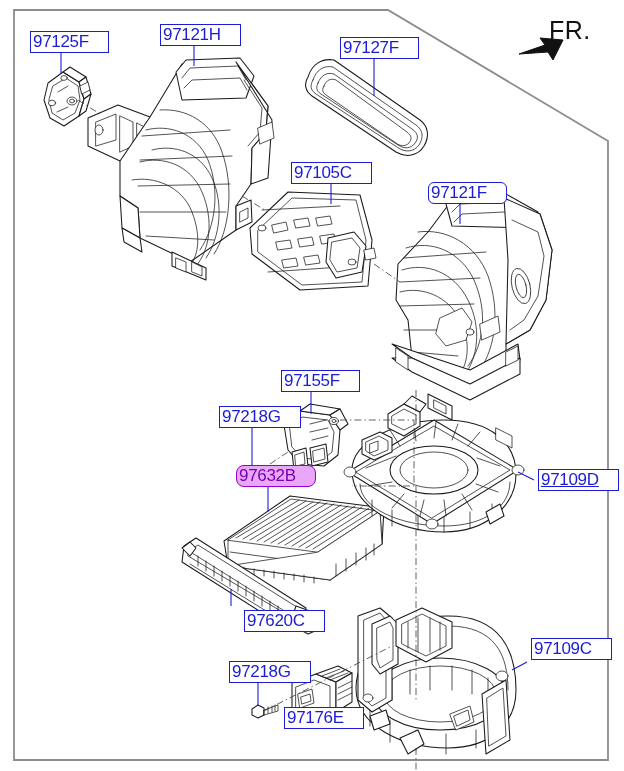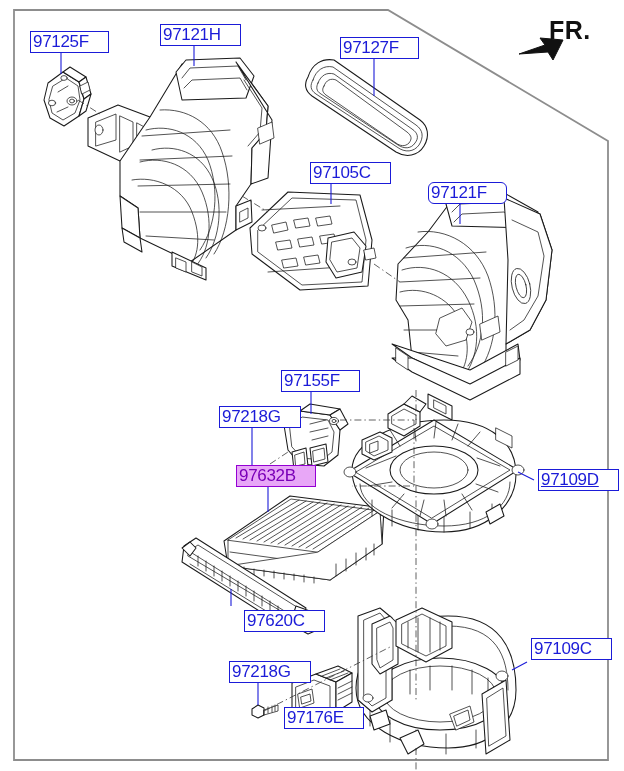--- a/index.html
+++ b/index.html
@@ -28,21 +28,21 @@
   .plabel.hl{
     border-color:#9400d3;
     background:#e8a7f7;
     color:#7a00b8;
   }
   .fr-text{
     position:absolute;
     color:#111111;
     font-size:25px;
     line-height:25px;
-    font-weight:700;
+    font-weight:400;
     letter-spacing:0.5px;
     font-family:"Liberation Sans",sans-serif;
   }
 </style>
 </head>
 <body>
 
 <div id="stage">
 
   <svg id="art" width="624" height="771" viewBox="0 0 624 771">
@@ -356,29 +356,29 @@
   </svg>
 
   <div class="fr-text" style="left:549px;top:18px;">FR.</div>
 
   <div class="plabel" style="left:30px;top:31px;">97125F</div>
 
   <div class="plabel" style="left:160px;top:24px;">97121H</div>
 
   <div class="plabel" style="left:340px;top:37px;">97127F</div>
 
-  <div class="plabel" style="left:310px;top:162px;">97105C</div>
+  <div class="plabel" style="left:291px;top:162px;">97105C</div>
 
   <div class="plabel" style="left:428px;top:182px;border-radius:6px;">97121F</div>
 
   <div class="plabel" style="left:281px;top:370px;">97155F</div>
 
   <div class="plabel" style="left:219px;top:406px;">97218G</div>
 
-  <div class="plabel hl" style="left:236px;top:465px;">97632B</div>
+  <div class="plabel hl" style="left:236px;top:465px;border-radius:8px;">97632B</div>
 
   <div class="plabel" style="left:538px;top:469px;text-decoration:underline;">97109D</div>
 
   <div class="plabel" style="left:197px;top:610px;margin-left:47px;">97620C</div>
 
   <div class="plabel" style="left:229px;top:661px;">97218G</div>
 
   <div class="plabel" style="left:284px;top:707px;">97176E</div>
 
   <div class="plabel" style="left:531px;top:632px;margin-top:6px;">97109C</div>

